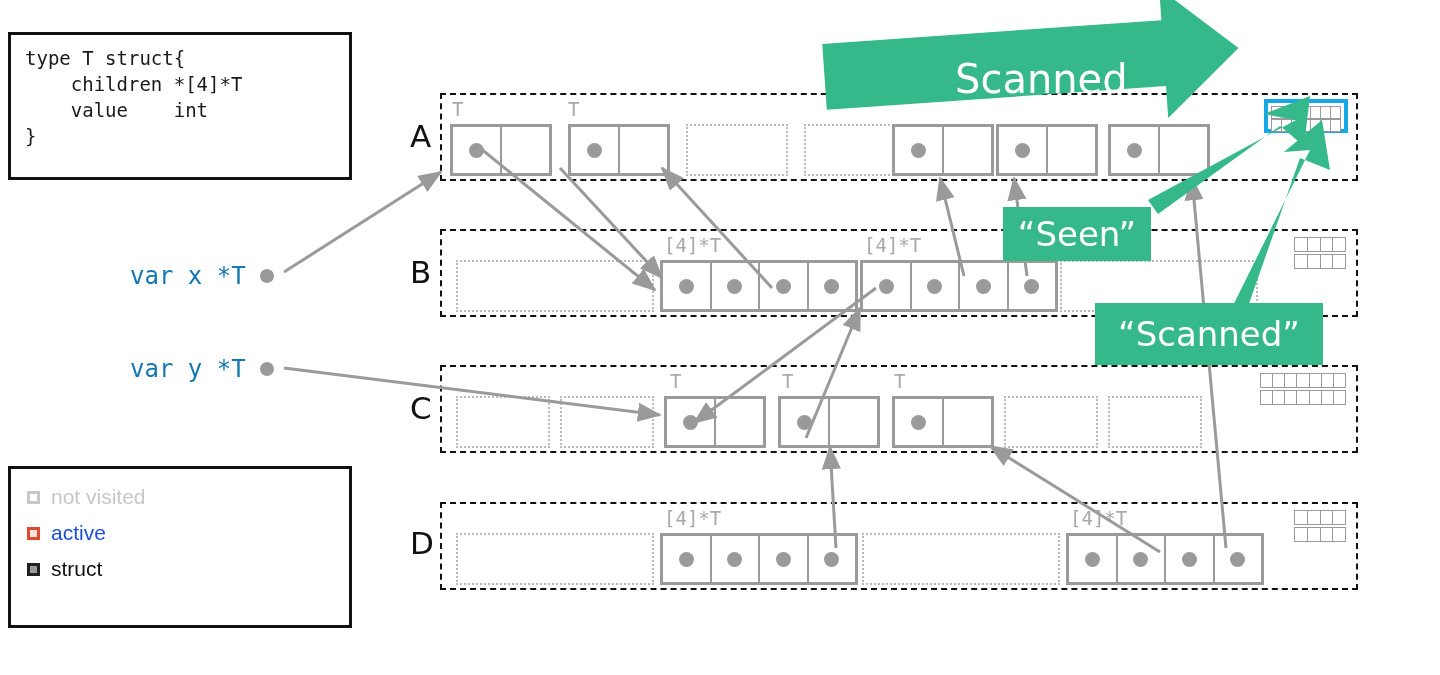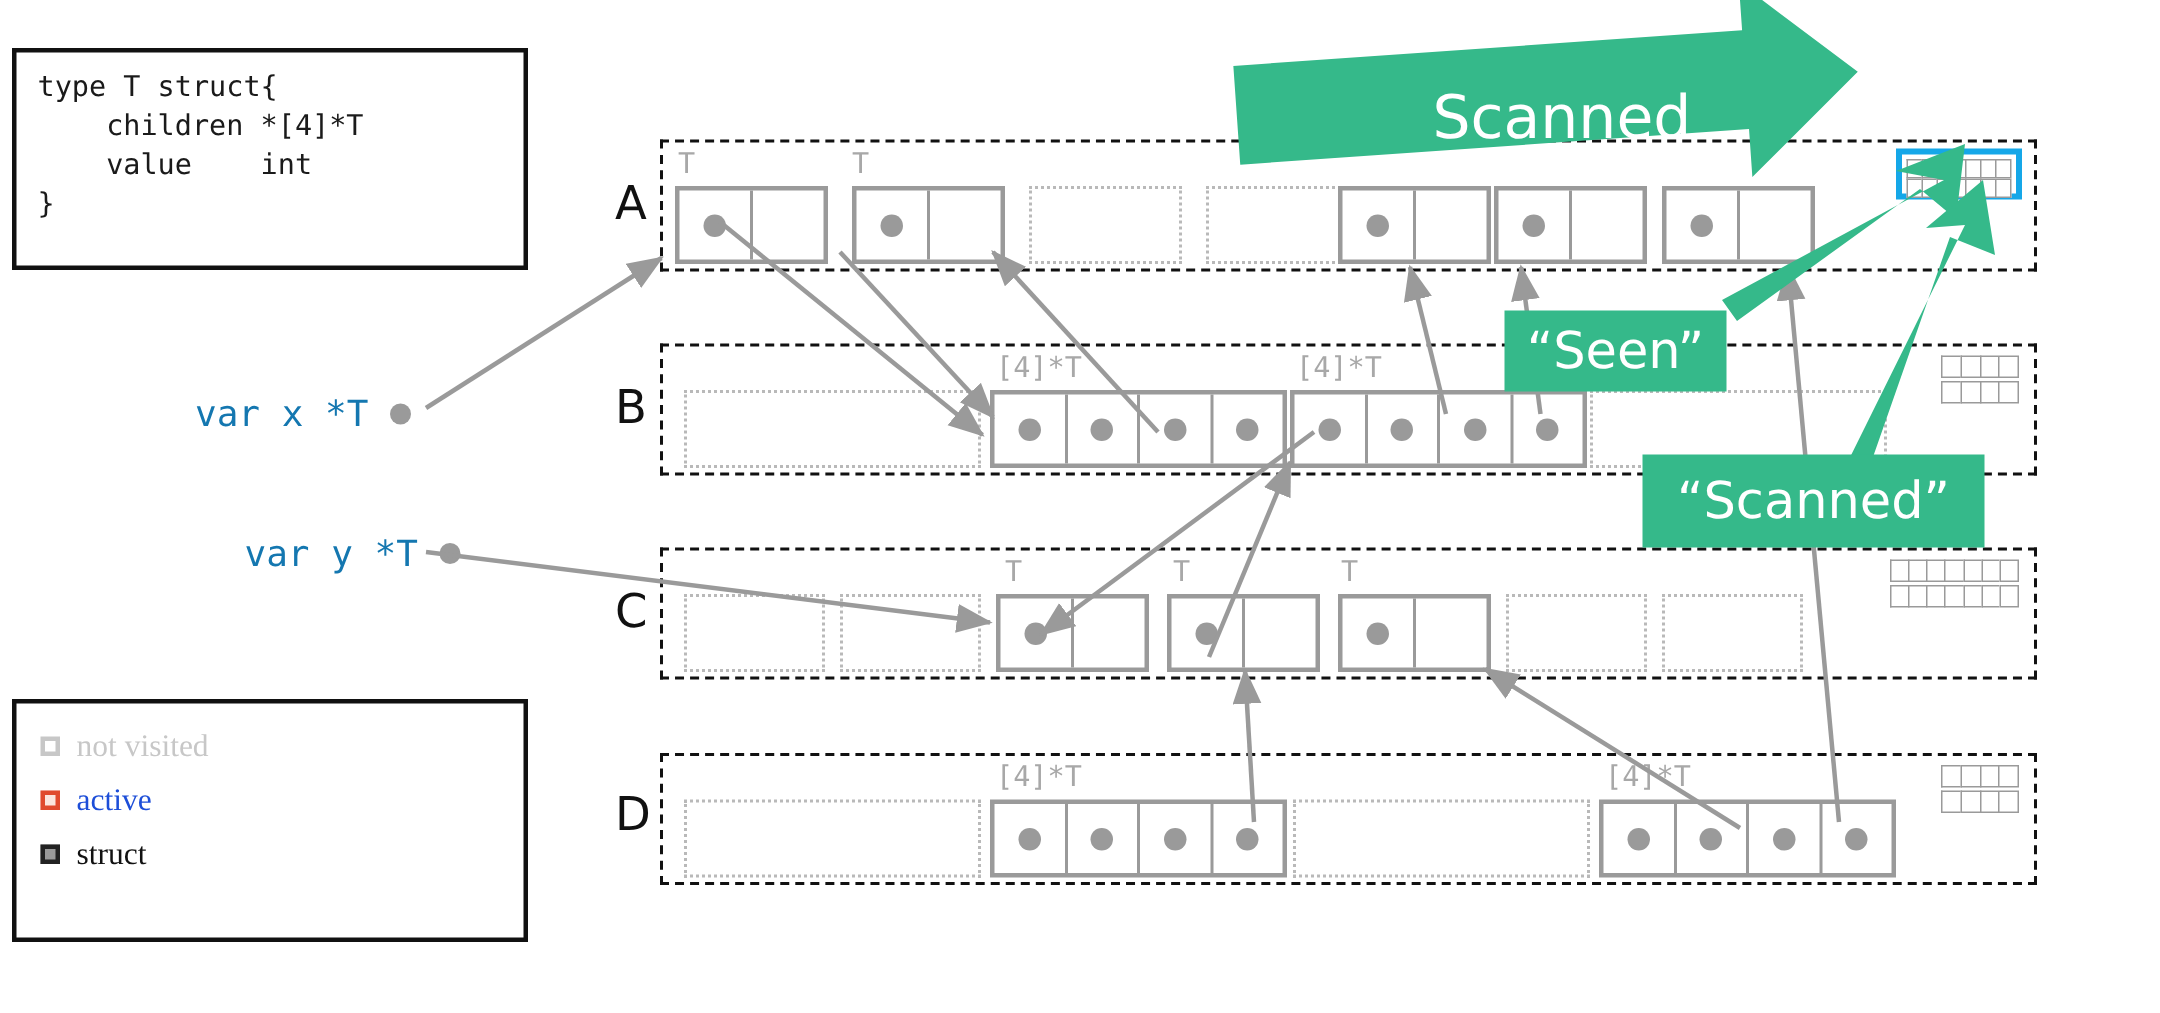--- a/index.html
+++ b/index.html
@@ -11,21 +11,21 @@
   
   #code-box{left:8px;top:32px;width:344px;height:148px;border:3px solid #111;
             background:#fff;box-sizing:border-box;}
   #code-box pre{margin:0;padding:10px 0 0 14px;font-family:"DejaVu Sans Mono",monospace;
             font-size:19px;line-height:26px;color:#1a1a1a;white-space:pre;}
 
   
   #legend-box{left:8px;top:466px;width:344px;height:162px;border:3px solid #111;
             background:#fff;box-sizing:border-box;padding:10px 0 0 16px;}
   .legend-row{display:flex;align-items:center;height:36px;font-size:21px;
-            font-family:Liberation Serif, serif;}
+            font-family:Liberation Sans, sans-serif;}
   .legend-sw{width:13px;height:13px;box-sizing:border-box;margin-right:11px;flex:none;}
 
   
   .varlabel{font-family:"DejaVu Sans Mono",monospace;font-size:24px;color:#1477b0;
             white-space:nowrap;}
   .vardot{width:14px;height:14px;border-radius:50%;background:#9a9a9a;}
 
   
   .rowlabel{font-family:"DejaVu Sans",sans-serif;font-size:31px;color:#111;}
   .region{border:2.5px dashed #111;box-sizing:border-box;background:transparent;}
@@ -82,21 +82,21 @@
   <div class="legend-row">
     <span class="legend-sw" style="border:3px solid #222;background:#9a9a9a;"></span>
     <span style="color:#111;">struct</span>
   </div>
 </div>
 
 <div class="abs" style="left:130px;top:262px;display:flex;align-items:center;gap:14px;">
   <span class="varlabel">var x *T</span>
   <span class="vardot"></span>
 </div>
-<div class="abs" style="left:130px;top:355px;display:flex;align-items:center;gap:14px;margin-left:33px;">
+<div class="abs" style="left:130px;top:355px;display:flex;align-items:center;gap:14px;">
   <span class="varlabel">var y *T</span>
   <span class="vardot"></span>
 </div>
 
 <div class="abs rowlabel" style="left:410px;top:118px;">A</div>
 <div class="abs rowlabel" style="left:410px;top:254px;">B</div>
 <div class="abs rowlabel" style="left:410px;top:390px;">C</div>
 <div class="abs rowlabel" style="left:410px;top:525px;">D</div>
 
 <div class="abs region" style="left:440px;top:93px;width:918px;height:88px;">

